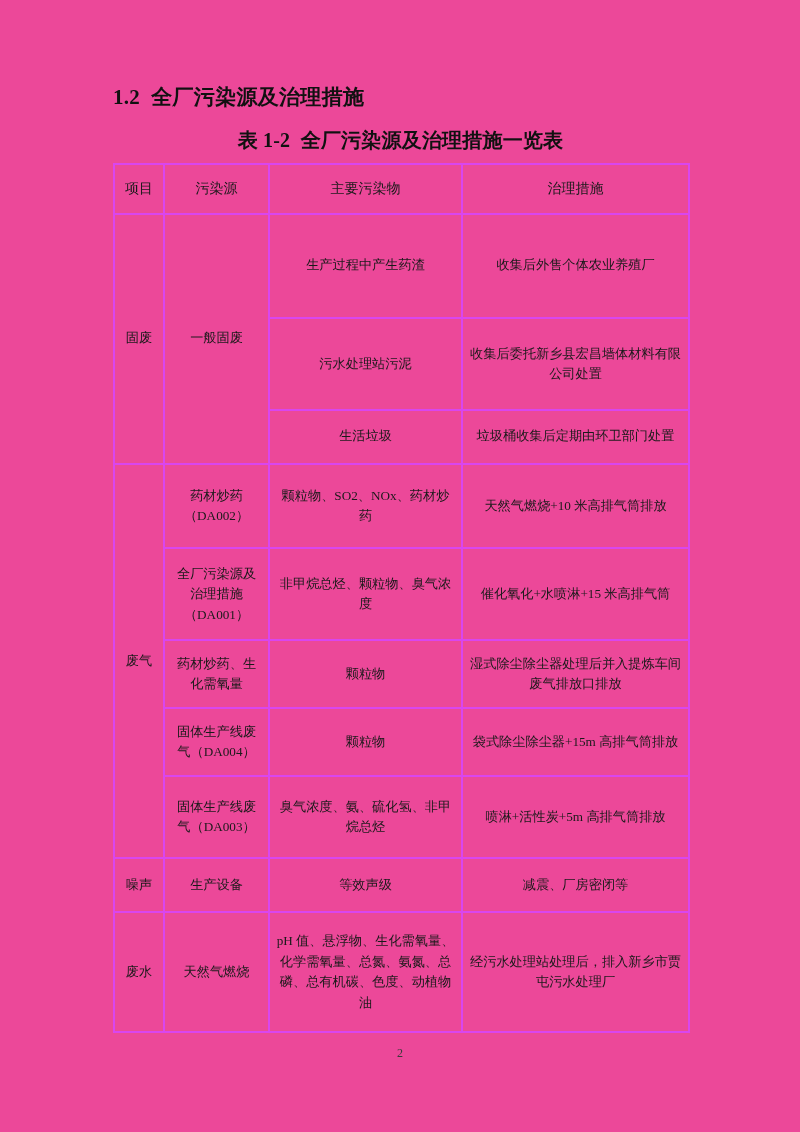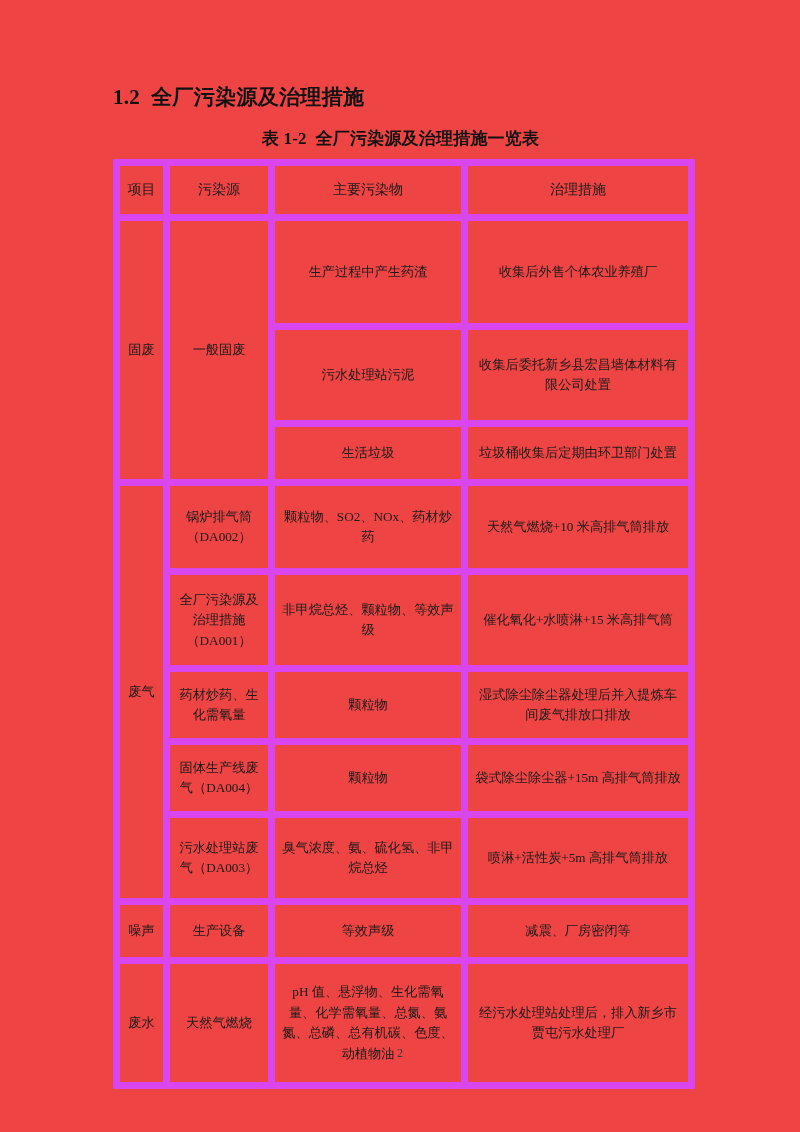--- a/index.html
+++ b/index.html
@@ -11,21 +11,21 @@
     width: 800px;
     height: 1132px;
     position: relative;
     font-family: "Liberation Serif", "DejaVu Serif", serif;
     color: #1a1a1a;
     -webkit-font-smoothing: antialiased;
   }
   #page {
     position: absolute;
     inset: 0;
-    background: #ef4444;
+    background: #ec4899;
   }
   .page-inner {
     position: absolute;
     left: 113px;
     top: 0;
     width: 575px;
   }
 
   
   .section-heading {
@@ -38,57 +38,57 @@
     color: #111;
     white-space: pre;
   }
 
   
   .table-caption {
     margin: 0;
     padding-top: 16px;
     padding-bottom: 9px;
     text-align: center;
-    font-size: 17px;
+    font-size: 20px;
     font-weight: bold;
     color: #111;
     letter-spacing: 0.2px;
     white-space: pre;
   }
 
   
   table.pollution-table {
     border-collapse: collapse;
     width: 575px;
     table-layout: fixed;
     font-size: 13.2px;
     line-height: 1.55;
     color: #1a1a1a;
   }
   table.pollution-table td,
   table.pollution-table th {
-    border: 7px solid #d946ef;
+    border: 2px solid #d946ef;
     text-align: center;
     vertical-align: middle;
     padding: 5px 6px;
     font-weight: normal;
   }
   table.pollution-table thead th {
     height: 38px;
     font-size: 14px;
   }
   col.c-item     { width: 50px; }
   col.c-source   { width: 105px; }
   col.c-pollutant{ width: 193px; }
   col.c-measure  { width: 227px; }
 
   
-  .r-solid-1 td { height: 92px; }
+  .r-solid-1 td { height: 92px; font-family: Liberation Mono, monospace; }
   .r-solid-2 td { height: 80px; }
-  .r-solid-3 td { height: 42px; }
+  .r-solid-3 td { height: 42px; font-family: Liberation Mono, monospace; }
   .r-gas-1 td   { height: 72px; }
   .r-gas-2 td   { height: 80px; }
   .r-gas-3 td   { height: 56px; }
   .r-gas-4 td   { height: 56px; }
   .r-gas-5 td   { height: 70px; }
   .r-noise td   { height: 42px; font-family: Liberation Serif, serif; }
   .r-water td   { height: 108px; }
 
   
   .page-number {
@@ -139,41 +139,41 @@
           <td>污水处理站污泥</td>
           <td>收集后委托新乡县宏昌墙体材料有限公司处置</td>
         </tr>
         <tr class="r-solid-3">
           <td>生活垃圾</td>
           <td>垃圾桶收集后定期由环卫部门处置</td>
         </tr>
 
         <tr class="r-gas-1">
           <td rowspan="5">废气</td>
-          <td>锅炉排气筒（DA002）</td>
+          <td>药材炒药（DA002）</td>
           <td>颗粒物、SO2、NOx、药材炒药</td>
           <td>天然气燃烧+10 米高排气筒排放</td>
         </tr>
         <tr class="r-gas-2">
           <td>全厂污染源及治理措施（DA001）</td>
-          <td>非甲烷总烃、颗粒物、等效声级</td>
+          <td>非甲烷总烃、颗粒物、臭气浓度</td>
           <td>催化氧化+水喷淋+15 米高排气筒</td>
         </tr>
         <tr class="r-gas-3">
           <td>药材炒药、生化需氧量</td>
           <td>颗粒物</td>
           <td>湿式除尘除尘器处理后并入提炼车间废气排放口排放</td>
         </tr>
         <tr class="r-gas-4">
           <td>固体生产线废气（DA004）</td>
           <td>颗粒物</td>
           <td>袋式除尘除尘器+15m 高排气筒排放</td>
         </tr>
         <tr class="r-gas-5">
-          <td>污水处理站废气（DA003）</td>
+          <td>固体生产线废气（DA003）</td>
           <td>臭气浓度、氨、硫化氢、非甲烷总烃</td>
           <td>喷淋+活性炭+5m 高排气筒排放</td>
         </tr>
 
         <tr class="r-noise">
           <td>噪声</td>
           <td>生产设备</td>
           <td>等效声级</td>
           <td>减震、厂房密闭等</td>
         </tr>

